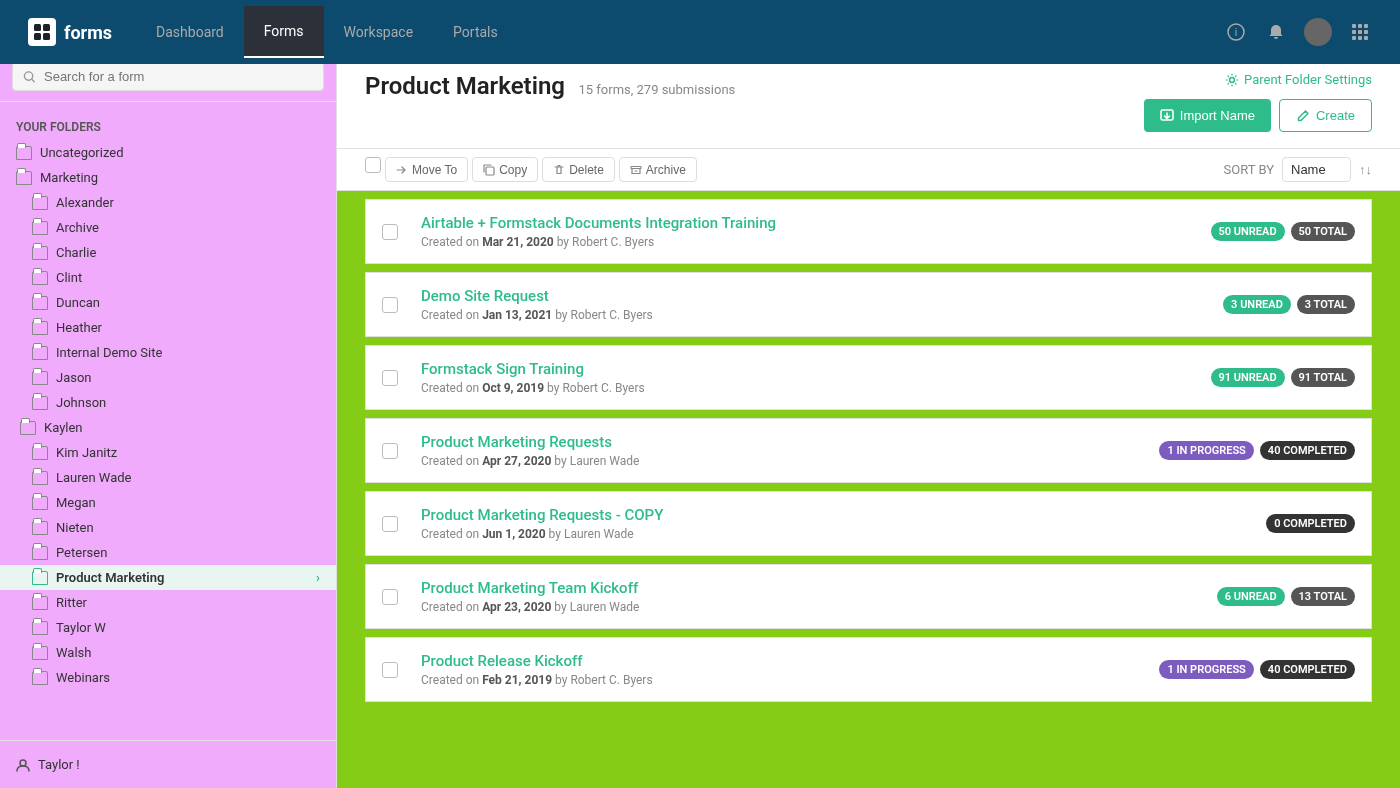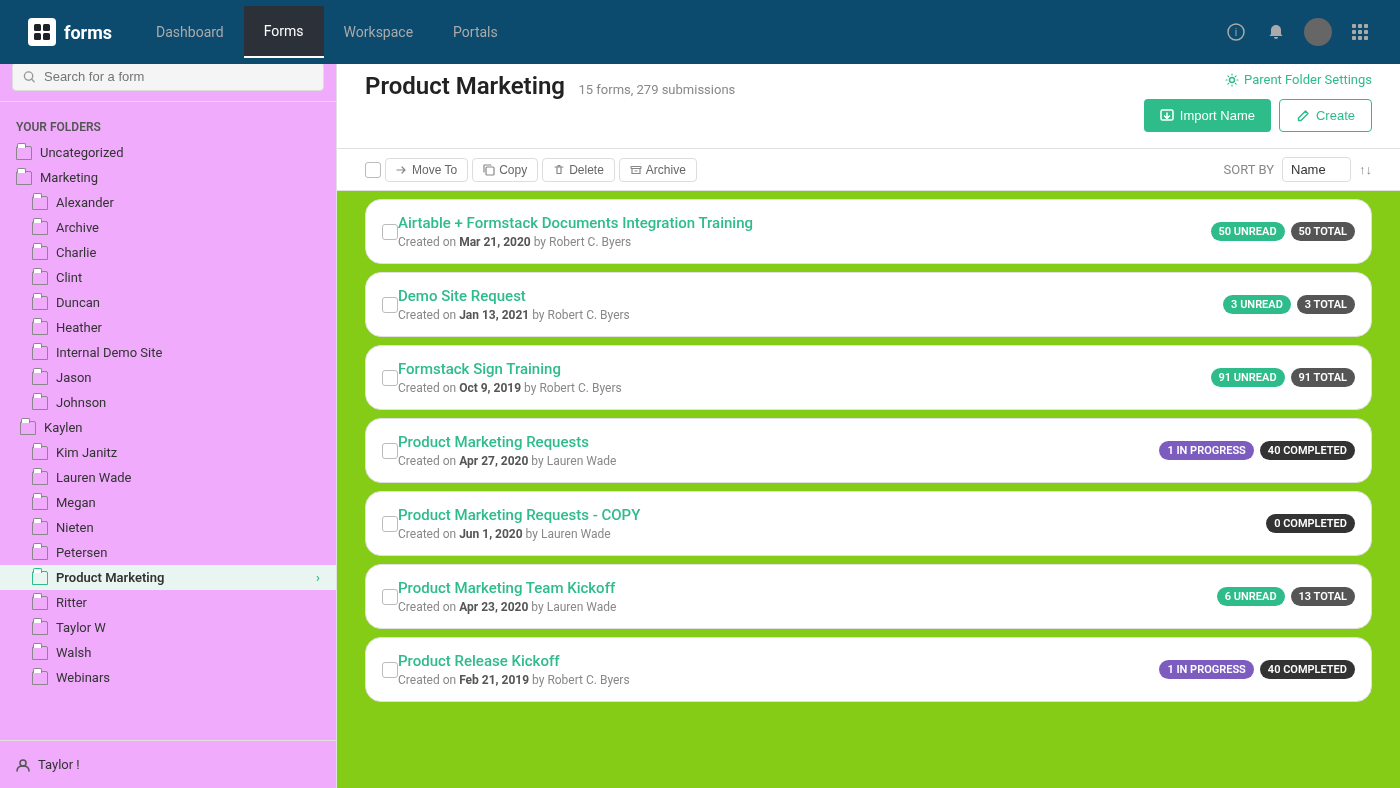--- a/index.html
+++ b/index.html
@@ -71,37 +71,37 @@
       background: #2ebc8a; color: #fff; border: none; border-radius: 4px;
       padding: 8px 16px; cursor: pointer; font-size: 13px; display: flex; align-items: center; gap: 6px;
     }
     .btn-create {
       background: #fff; color: #2ebc8a; border: 1.5px solid #2ebc8a; border-radius: 4px;
       padding: 8px 16px; cursor: pointer; font-size: 13px; display: flex; align-items: center; gap: 6px;
     }
 
     
     .toolbar {
-      display: flex; align-items: center; padding: 8px 28px; background: #fff; border-bottom: 1px solid #e0e0e0;
+      display: flex; padding: 8px 28px; background: #fff; border-bottom: 1px solid #e0e0e0;
       gap: 4px;
     }
     .toolbar-check { width: 16px; height: 16px; border: 1.5px solid #bbb; border-radius: 3px; cursor: pointer; }
     .toolbar-btn {
       background: none; border: 1px solid #ddd; border-radius: 4px; padding: 4px 10px;
       font-size: 12px; color: #666; cursor: pointer; display: flex; align-items: center; gap: 4px;
     }
     .toolbar-btn:disabled { opacity: 0.4; cursor: default; }
     .sort-area { margin-left: auto; display: flex; align-items: center; gap: 8px; font-size: 13px; color: #888; }
     .sort-select { border: 1px solid #ddd; border-radius: 4px; padding: 4px 24px 4px 8px; font-size: 13px; color: #333; background: #fff; appearance: none; cursor: pointer; }
 
     
     .forms-list { padding: 0 28px 28px; }
     .form-row {
       display: flex; align-items: center; background: #fff; border: 1px solid #e0e0e0;
-      border-radius: 16px; margin-top: 8px; padding: 14px 16px; gap: 0;
+      border-radius: 0; margin-top: 8px; padding: 14px 16px; gap: 23px;
     }
     .form-check { width: 16px; height: 16px; border: 1.5px solid #bbb; border-radius: 3px; flex-shrink: 0; cursor: pointer; }
     .form-info { flex: 1; }
     .form-name { color: #2ebc8a; font-size: 15px; font-weight: 500; cursor: pointer; }
     .form-meta { font-size: 12px; color: #888; margin-top: 3px; }
     .form-meta strong { color: #555; }
     .form-badges { display: flex; gap: 6px; align-items: center; }
     .badge {
       padding: 3px 8px; border-radius: 10px; font-size: 11px; font-weight: 600;
       white-space: nowrap;

